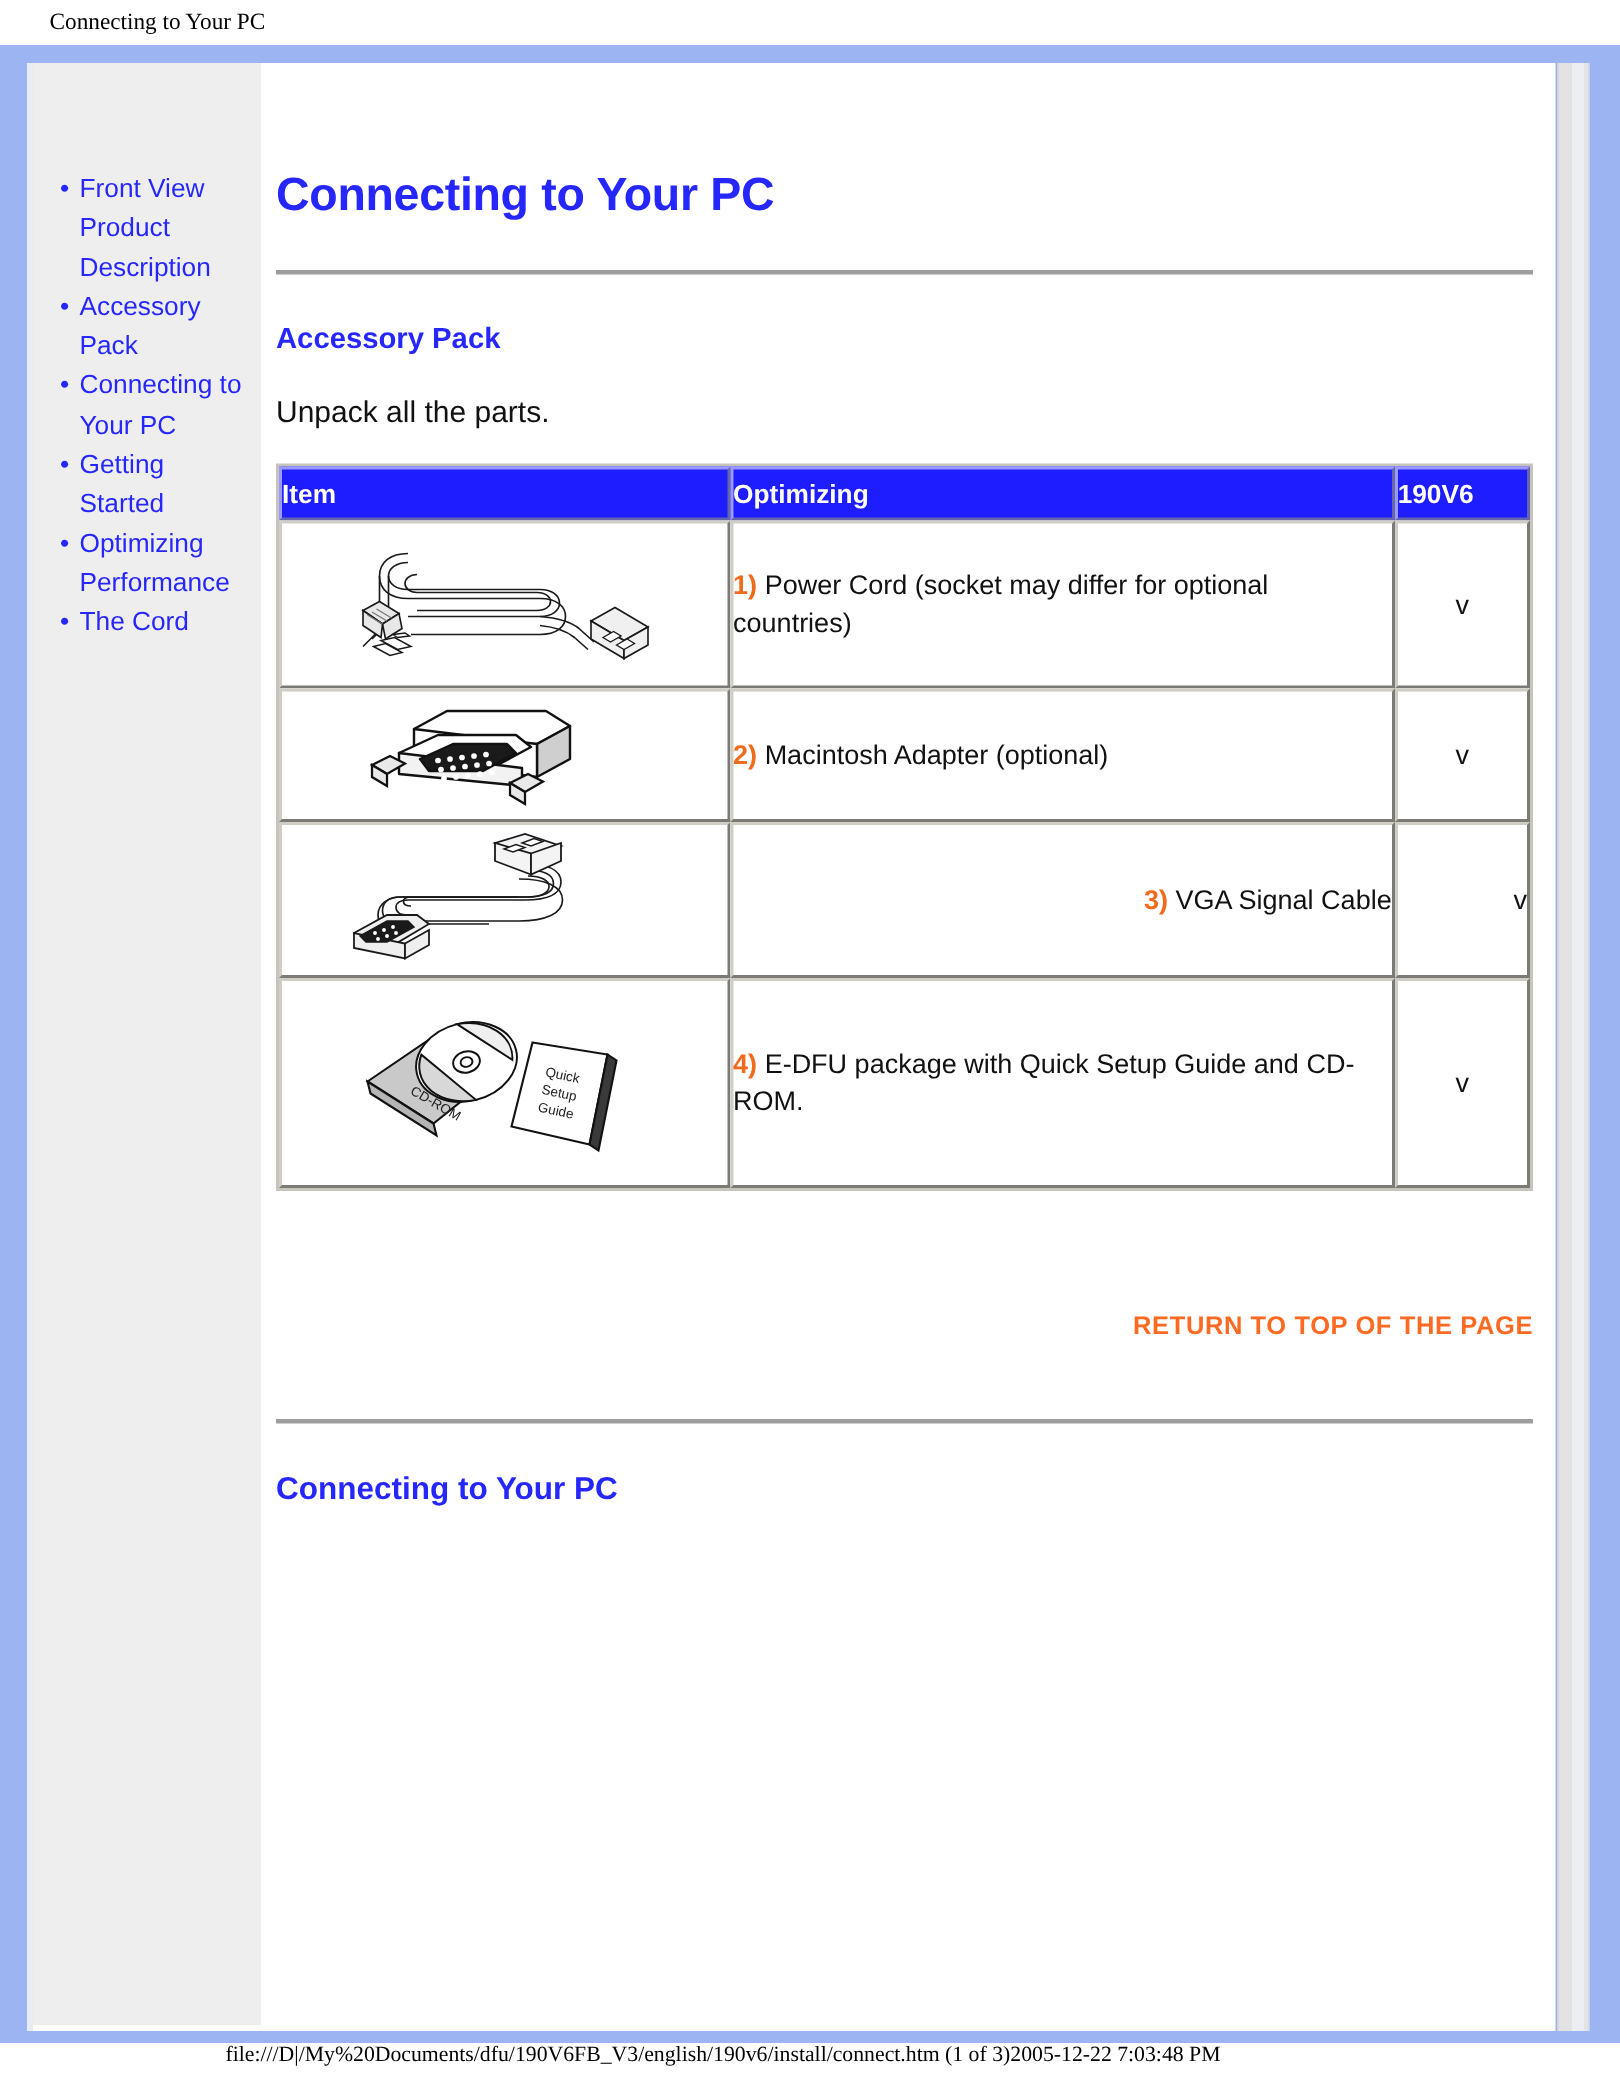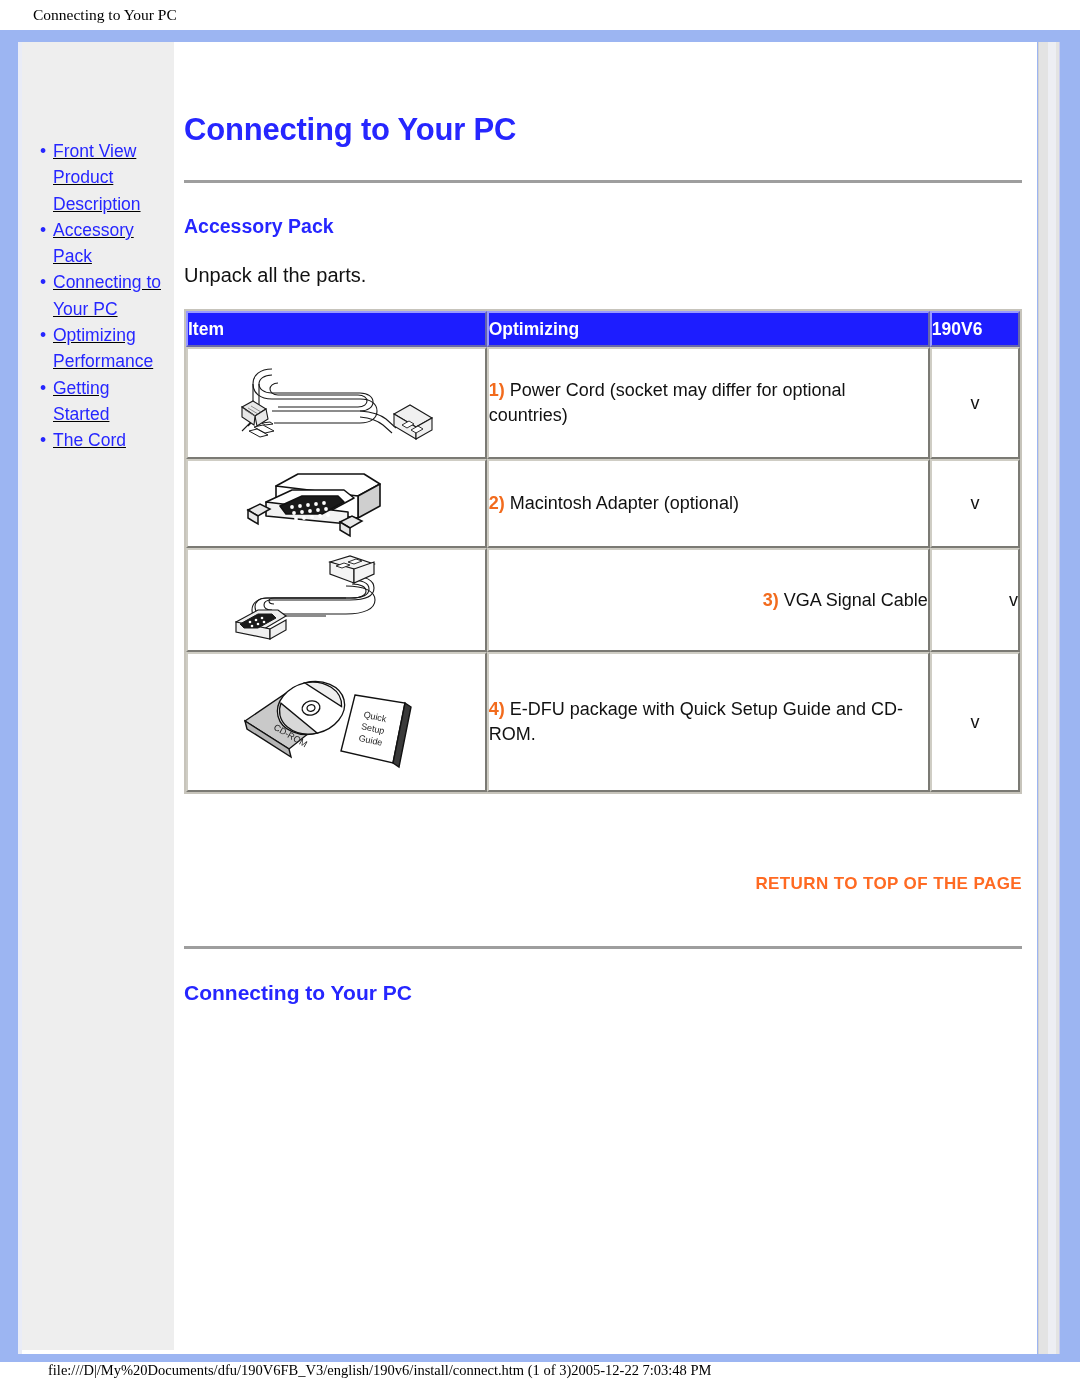--- a/index.html
+++ b/index.html
@@ -22,20 +22,21 @@
   }
   .print-footer {
     position: absolute;
     left: 0; top: 1362px;
     width: 916px;
     padding-left: 48px;
     font-family: "Liberation Serif", serif;
     font-size: 14.5px;
     color: #000;
     white-space: nowrap;
+    text-align: center;
   }
 
   
   .frame {
     position: absolute;
     left: 0; top: 30px;
     width: 1080px; height: 1332px;
     background: #9cb5f2;
     padding: 12px 0 0 12px;
   }
@@ -89,23 +90,22 @@
     width: 1015px; height: 1312px;
     background: #ffffff;
     display: flex;
   }
 
   
   .sidebar {
     width: 152px;
     flex: 0 0 152px;
     background: #eeeeee;
-    padding-top: 96px;
+    padding-top: 70px;
     height: 1308px;
-    text-decoration: underline;
   }
   .nav-list {
     list-style: none;
     margin: 0;
     padding: 0 4px 0 18px;
   }
   .nav-item {
     position: relative;
     color: #2626ff;
     font-size: 17.5px;
@@ -267,24 +267,24 @@
           <li class="nav-item">
             <span>Front View Product Description</span>
           </li>
           <li class="nav-item">
             <span>Accessory Pack</span>
           </li>
           <li class="nav-item">
             <span>Connecting to Your PC</span>
           </li>
           <li class="nav-item">
-            <span>Optimizing Performance</span>
+            <span>Getting Started</span>
           </li>
           <li class="nav-item">
-            <span>Getting Started</span>
+            <span>Optimizing Performance</span>
           </li>
           <li class="nav-item">
             <span>The Cord</span>
           </li>
         </ul>
       </nav>
 
       <main class="main">
 
         <h1 class="page-title">Connecting to Your PC</h1>

